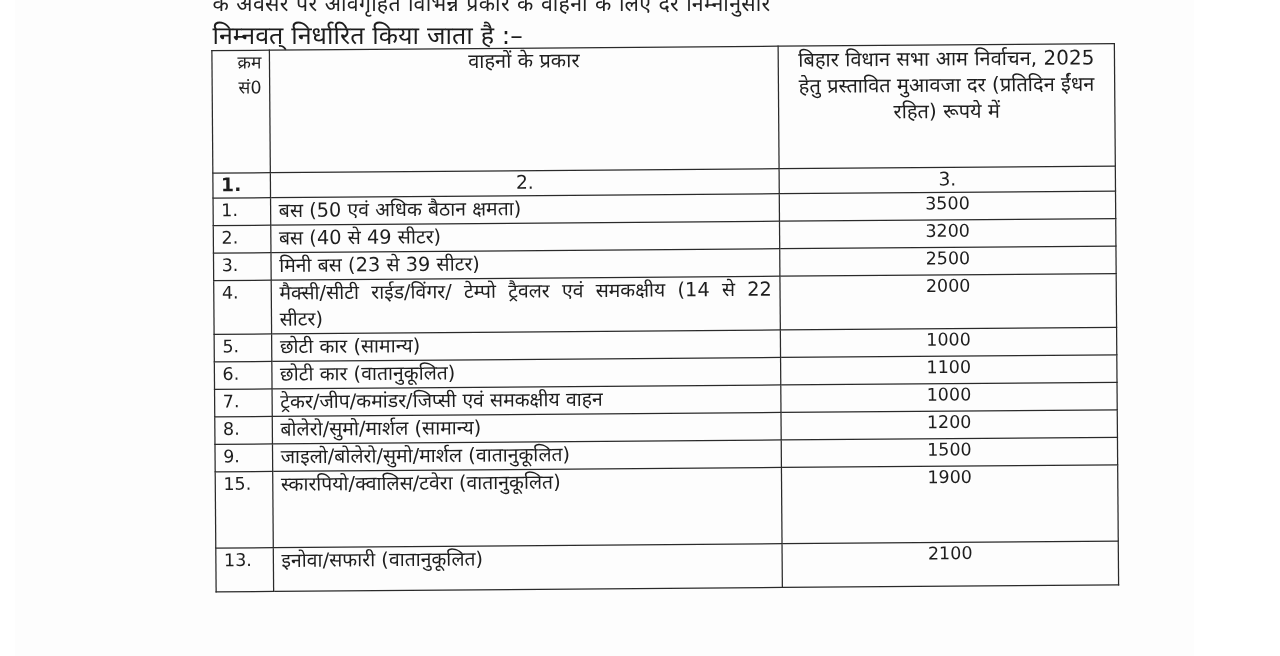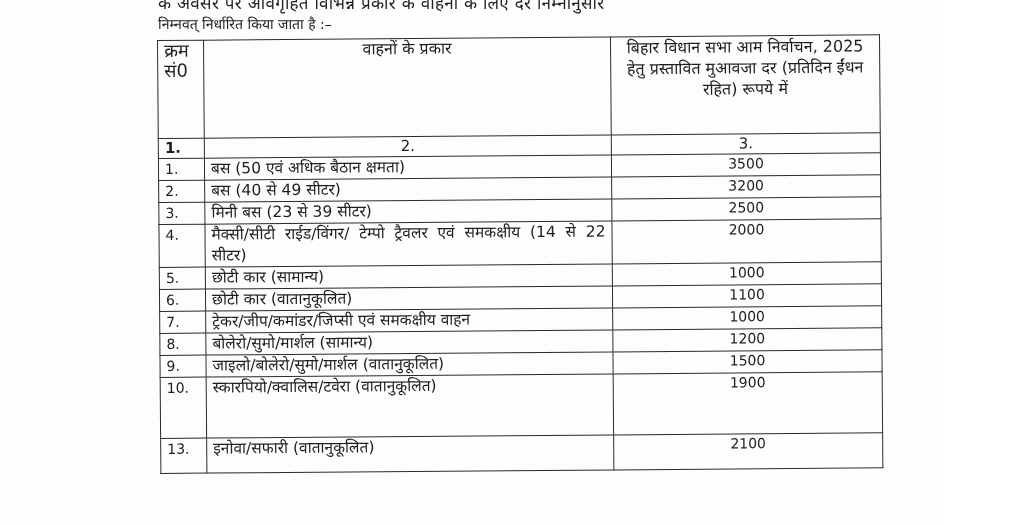--- a/index.html
+++ b/index.html
@@ -1,43 +1,43 @@
 <!DOCTYPE html>
 <html><head>
 <meta charset="utf-8">
 <style>
   html, body { margin: 0; padding: 0; background: #ffffff; }
   body {
     width: 1024px; height: 525px; overflow: hidden; position: relative;
     font-family: "Liberation Sans", "DejaVu Sans", sans-serif;
     color: #1c1c1c;
   }
-  .page { position: absolute; left: 0; top: 0; width: 943px; height: 525px; background: #fdfdfd; }
+  .page { position: absolute; left: 12px; top: 0; width: 943px; height: 525px; background: #fdfdfd; }
   .line-cut {
     position: absolute; left: 158px; top: -9px; font-size: 17px; white-space: nowrap;
     color: #222; letter-spacing: 0.3px; font-family: "DejaVu Sans", sans-serif;
   }
   .line-intro {
-    position: absolute; left: 158px; top: 14px; font-size: 14px; white-space: nowrap;
+    position: absolute; left: 158px; top: 14px; font-size: 20px; white-space: nowrap;
     color: #1d1d1d; font-family: "DejaVu Sans", sans-serif; text-align: center;
   }
   table.rates {
     position: absolute; left: 157px; top: 40px;
     border-collapse: collapse; table-layout: fixed;
     width: 722px; transform: rotate(-0.45deg); transform-origin: left top;
     font-family: "DejaVu Sans", sans-serif;
   }
   table.rates td, table.rates th {
     border: 1.5px solid #2a2a2a; padding: 0 6px; vertical-align: top;
     font-weight: normal; color: #1e1e1e;
   }
   col.c1 { width: 46px; }
   col.c2 { width: 407px; }
   col.c3 { width: 269px; }
-  th.h-sno { font-size: 18px; font-weight: bold; text-align: left; line-height: 20px; padding-top: 3px; height: 97px; }
+  th.h-sno { font-size: 14px; font-weight: bold; text-align: right; line-height: 20px; padding-top: 3px; height: 97px; }
   th.h-type { font-size: 16px; text-align: center; line-height: 20px; padding-top: 2px; }
   th.h-rate { font-size: 16px; text-align: center; line-height: 21px; padding-top: 3px; }
   tr.colnums td { font-size: 15px; text-align: center; height: 19px; line-height: 19px; }
   tr.colnums td.n1 { font-weight: bold; text-align: left; }
   td.sno { font-size: 14px; font-weight: bold; line-height: 21px; padding-top: 2px; }
   td.vtype { font-size: 15.5px; line-height: 21px; padding-left: 8px; }
   td.rate { font-size: 14px; text-align: center; line-height: 18px; }
   tr.r td { height: 19px; }
   tr.tall4 td { height: 42px; }
   tr.tall10 td { height: 60px; }
@@ -109,21 +109,21 @@
         <td class="sno">8.</td>
         <td class="vtype">बोलेरो/सुमो/मार्शल (सामान्य)</td>
         <td class="rate">1200</td>
       </tr>
       <tr class="r">
         <td class="sno">9.</td>
         <td class="vtype">जाइलो/बोलेरो/सुमो/मार्शल (वातानुकूलित)</td>
         <td class="rate">1500</td>
       </tr>
       <tr class="r tall10">
-        <td class="sno">10.</td>
+        <td class="sno">15.</td>
         <td class="vtype">स्कारपियो/क्वालिस/टवेरा (वातानुकूलित)</td>
         <td class="rate">1900</td>
       </tr>
       <tr class="r last">
         <td class="sno">13.</td>
         <td class="vtype">इनोवा/सफारी (वातानुकूलित)</td>
         <td class="rate">2100</td>
       </tr>
     </tbody>
   </table>

